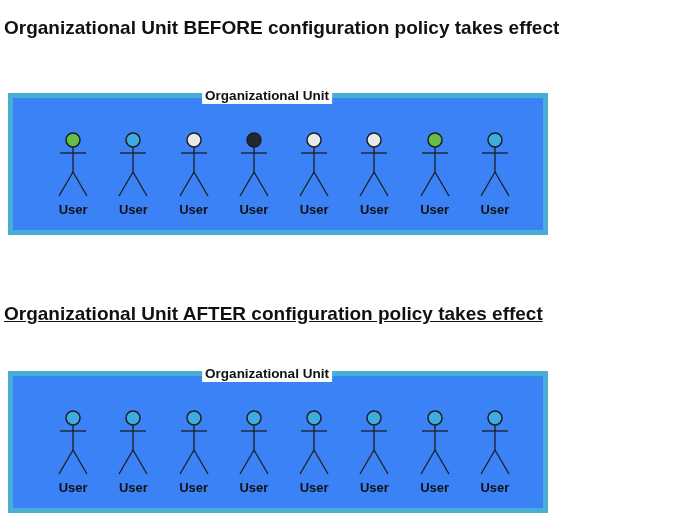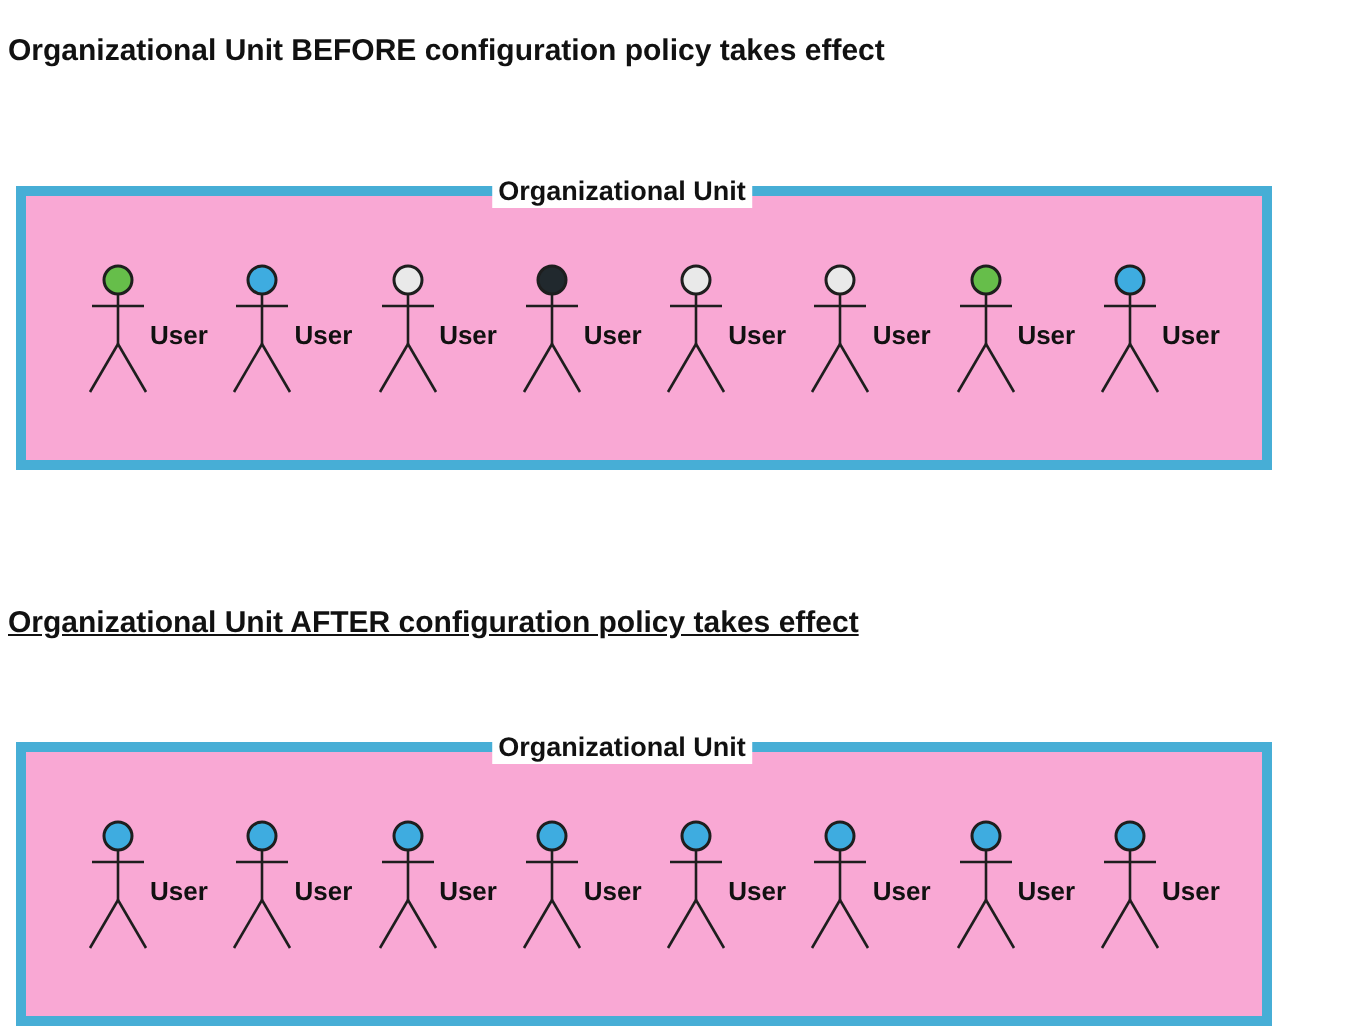--- a/index.html
+++ b/index.html
@@ -8,34 +8,34 @@
     height: 516px;
     position: relative;
     background: #ffffff;
     font-family: "Liberation Sans", sans-serif;
     overflow: hidden;
   }
   .sec-title {
     position: absolute;
     left: 4px;
     font-weight: bold;
-    font-size: 15px;
+    font-size: 19px;
     color: #111111;
     white-space: nowrap;
   }
   #title-0 { top: 17px; }
   #title-1 { top: 303px; text-decoration: underline; }
   .ou-box {
     position: absolute;
     left: 8px;
-    width: 628px;
+    width: 540px;
     height: 142px;
     box-sizing: border-box;
     border: 5px solid #47AED6;
-    background: #f9a8d4;
+    background: #3b82f6;
   }
   #box-0 { top: 93px; }
   #box-1 { top: 371px; }
   .ou-label {
     position: absolute;
     top: -10px;
     left: calc(50% - 11px);
     transform: translateX(-50%);
     background: #ffffff;
     padding: 0 3px;
@@ -48,21 +48,21 @@
   .ou-row {
     position: absolute;
     left: 0; right: 0; top: 0;
     display: flex;
     justify-content: space-between;
     padding: 34px 18px 0 30px;
   }
   .user {
     width: 64px;
     display: flex;
-    flex-direction: row;
+    flex-direction: column;
     align-items: center;
   }
   .user-label {
     font-weight: bold;
     font-size: 13px;
     color: #111111;
     margin-top: 4px;
   }
 </style>
 </head>

